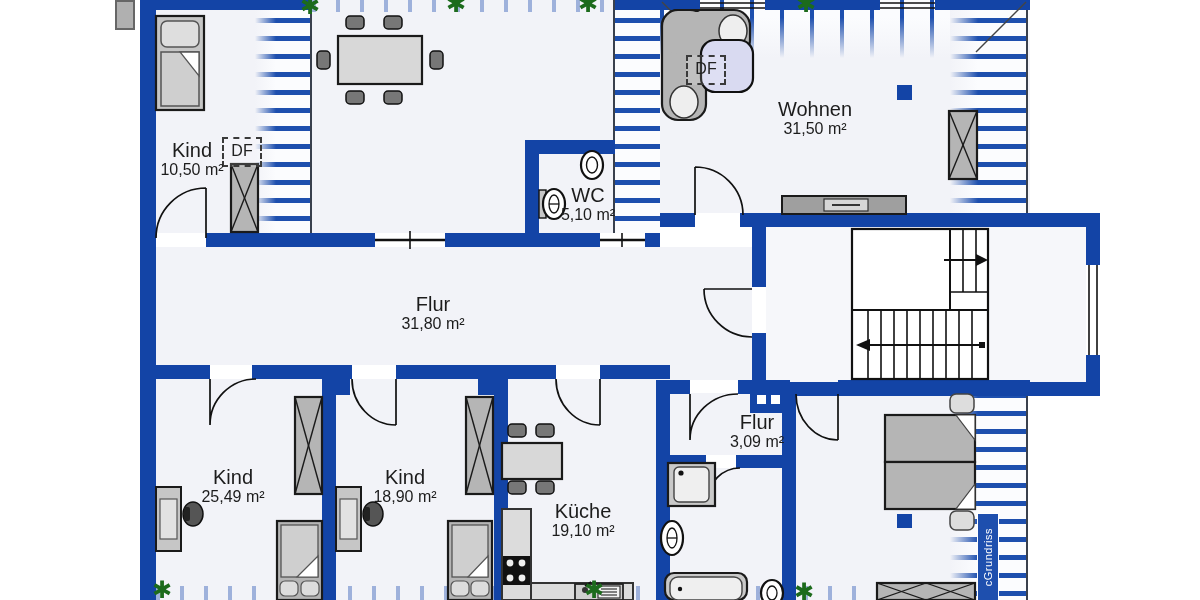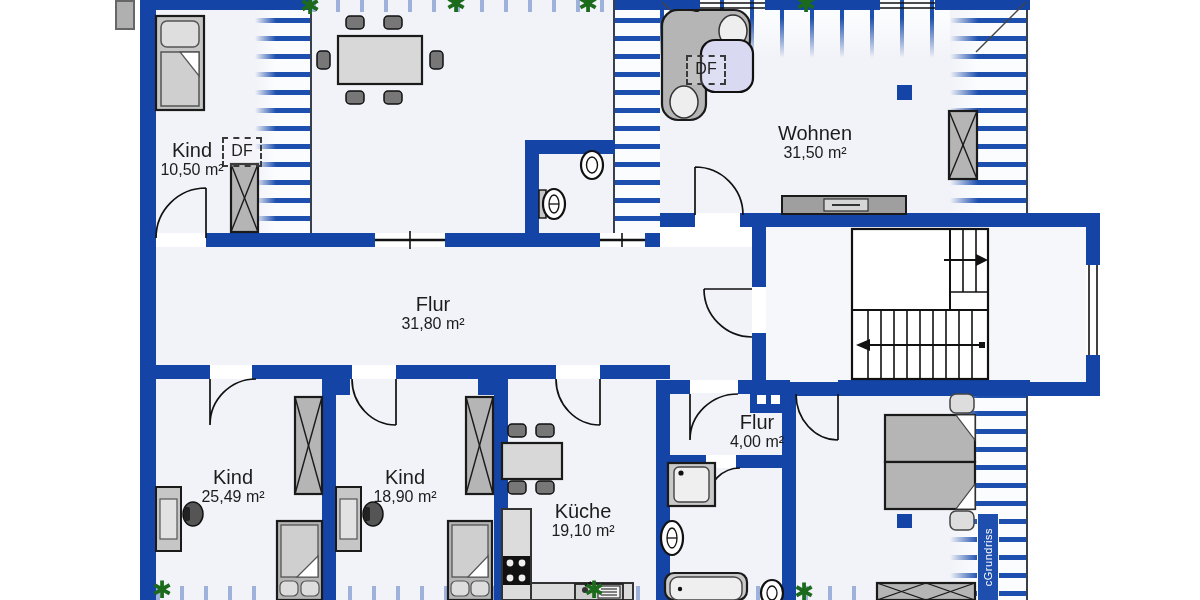--- a/index.html
+++ b/index.html
@@ -360,21 +360,25 @@
     <span>DF</span>
   </div>
   <div class="dfbox" style="left:686px;top:55px;width:36px;height:26px;">
     <span>DF</span>
   </div>
 
   <div class="room-label" style="left:140px;top:139px;width:104px;">
     <div class="rname">Kind</div>
     <div class="rarea">10,50 m²</div>
   </div>
-  <div class="room-label" style="left:763px;top:98px;width:104px;margin-top:24px;">
+  <div class="room-label" style="left:533px;top:184px;width:110px;">
+    <div class="rname">WC</div>
+    <div class="rarea">5,10 m²</div>
+  </div>
+  <div class="room-label" style="left:763px;top:98px;width:104px;">
     <div class="rname">Wohnen</div>
     <div class="rarea">31,50 m²</div>
   </div>
   <div class="room-label" style="left:381px;top:293px;width:104px;">
     <div class="rname">Flur</div>
     <div class="rarea">31,80 m²</div>
   </div>
   <div class="room-label" style="left:178px;top:466px;width:110px;">
     <div class="rname">Kind</div>
     <div class="rarea">25,49 m²</div>
@@ -382,20 +386,20 @@
   <div class="room-label" style="left:350px;top:466px;width:110px;">
     <div class="rname">Kind</div>
     <div class="rarea">18,90 m²</div>
   </div>
   <div class="room-label" style="left:528px;top:500px;width:110px;">
     <div class="rname">Küche</div>
     <div class="rarea">19,10 m²</div>
   </div>
   <div class="room-label" style="left:702px;top:411px;width:110px;">
     <div class="rname">Flur</div>
-    <div class="rarea">4,00 m²</div>
+    <div class="rarea">3,09 m²</div>
   </div>
 
   <div class="ribbon" style="left:977px;top:513px;width:20px;height:87px;">
     <span>cGrundriss</span>
   </div>
 
 </div>
 
 </body></html>

